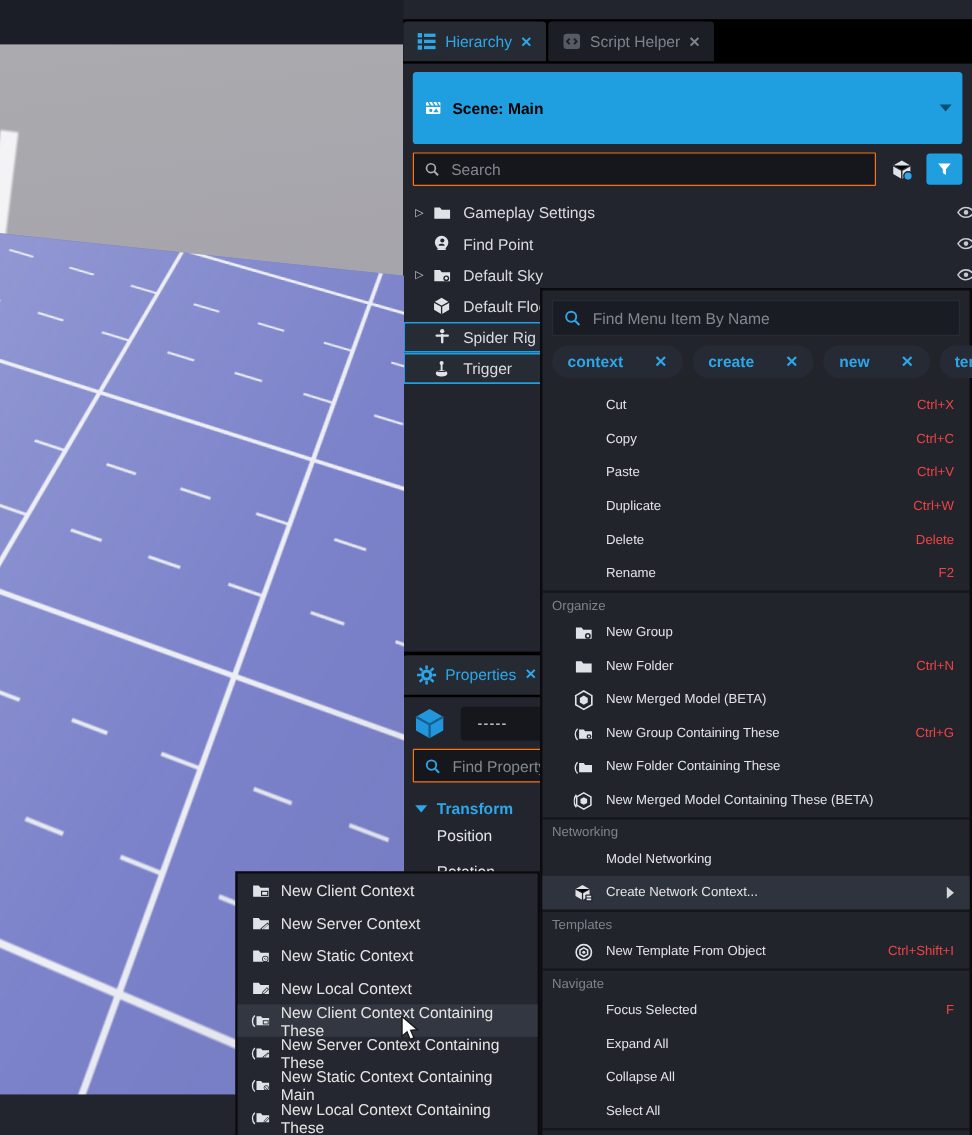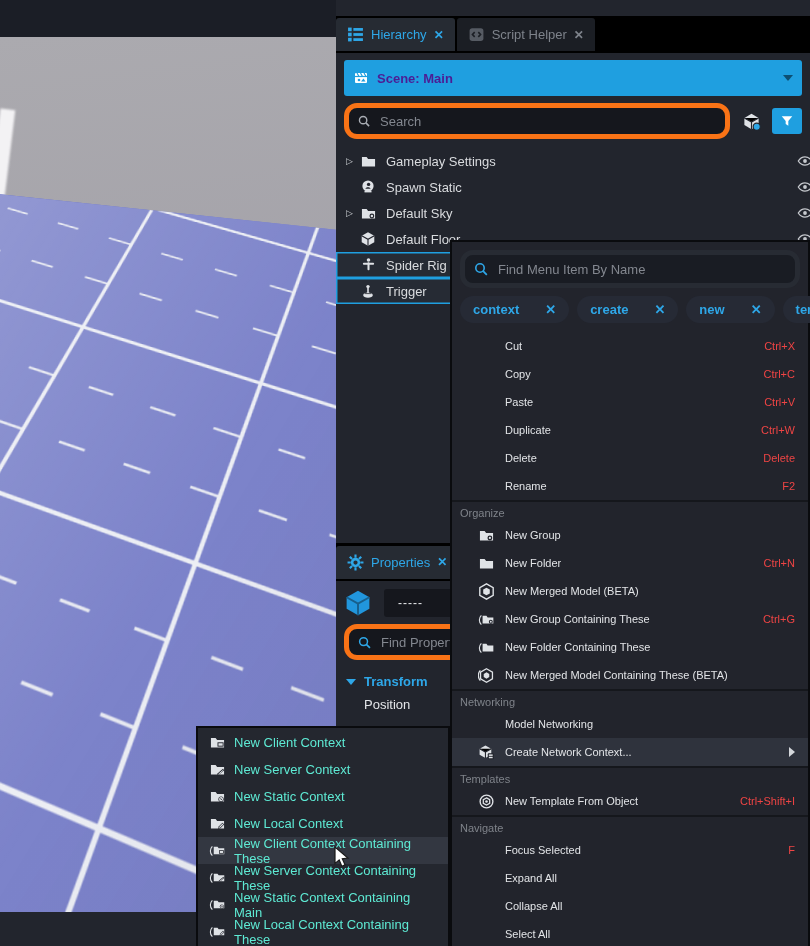--- a/index.html
+++ b/index.html
@@ -30,25 +30,25 @@
   .rightcol{position:absolute;left:336px;top:0;width:474px;height:946px;background:#22252d;z-index:2;}
   .tabstrip{height:37px;background:#000000;display:flex;align-items:center;margin-top:16px;}
   .tab{height:33px;display:flex;align-items:center;gap:7px;padding:0 11px;font-size:13px;
        color:#7e838b;background:#1b1e24;border-radius:3px 3px 0 0;margin-right:2px;}
   .tab.active{background:#262b33;color:#2ea7e8;}
   .tab .x{font-size:12px;font-weight:bold;}
   .tab.active .x{color:#2ea7e8;}
   .icn{display:inline-flex;align-items:center;justify-content:center;}
   .icn svg{display:block;}
   .scenebar{margin:7px 8px 0 8px;height:28px;background:#1f9fe0;border-radius:3px;display:flex;
-            align-items:center;gap:8px;padding:4px 9px;color:#4c1d95;font-weight:bold;font-size:13px;}
+            align-items:center;gap:8px;padding:16px 9px;color:#000000;font-weight:bold;font-size:13px;}
   .caret{margin-left:auto;width:0;height:0;border-left:5px solid transparent;
          border-right:5px solid transparent;border-top:6px solid #0d4f73;}
   .searchrow{margin:7px 8px 0 8px;display:flex;align-items:center;gap:7px;}
-  .field{height:26px;background:#15171d;border:5px solid #f97316;border-radius:13px;display:flex;
+  .field{height:26px;background:#15171d;border:1px solid #f97316;border-radius:1px;display:flex;
          align-items:center;gap:7px;padding:0 8px;}
   .field input{flex:1;background:transparent;border:none;outline:none;color:#c7cad0;font-size:13px;
          font-family:"Liberation Sans",sans-serif;min-width:0;}
   .field input::placeholder{color:#83878f;}
   .search-input{flex:1;}
   .groupbtn{width:28px;height:26px;display:flex;align-items:center;justify-content:center;}
   .filterbtn{width:30px;height:26px;background:#1f9fe0;border-radius:3px;display:flex;
              align-items:center;justify-content:center;}
   .tree{margin-top:9px;}
   .trow{height:26px;display:flex;align-items:center;position:relative;padding-left:10px;color:#d9dbde;font-size:13px;}
@@ -81,21 +81,21 @@
   .mhead{color:#7f838a;font-size:11px;padding:5px 8px 2px 8px;}
   .mitem{height:28px;display:flex;align-items:center;padding:0 13px 0 24px;color:#e2e4e7;font-size:11px;}
   .mitem .mic{width:20px;margin-right:9px;flex:none;display:flex;justify-content:center;}
   .mitem .sc{margin-left:auto;color:#ef4444;}
   .mitem.hover{background:#2f333d;}
   .mitem .subarr{margin-left:auto;width:0;height:0;border-top:5px solid transparent;
                  border-bottom:5px solid transparent;border-left:6px solid #d4d7db;}
   
   .smenu{position:absolute;left:196px;top:726px;width:254px;height:222px;background:#24272f;
          border:2px solid #0a0b0e;box-sizing:border-box;z-index:6;padding-top:1px;}
-  .sitem{height:27px;display:flex;align-items:center;padding:0 8px 0 9px;color:#5eead4;font-size:13px;}
+  .sitem{height:27px;display:flex;align-items:center;padding:0 8px 0 9px;color:#e5e5e5;font-size:13px;}
   .sitem .mic{width:20px;margin-right:7px;flex:none;display:flex;justify-content:center;}
   .sitem.hover{background:#333741;}
   .cursor{position:absolute;left:334px;top:846px;z-index:10;}
 </style>
 </head>
 <body>
 
 <div class="stage">
 
   <div class="topbar"></div>
@@ -198,21 +198,21 @@
         <div class="trow">
           <span class="arr"></span>
           <span class="ticn icn">
             <svg width="16" height="16" viewBox="0 0 16 16">
               <circle cx="8" cy="7" r="5.6" fill="#dfe2e6"></circle>
               <circle cx="8.6" cy="5.4" r="1.7" fill="#22242c"></circle>
               <path d="M5.4 9.8c0-2.2 5.2-2.2 5.2 0z" fill="#22242c"></path>
               <path d="M4.5 12.6h7" stroke="#dfe2e6" stroke-width="1.6"></path>
             </svg>
           </span>
-          <span>Spawn Static</span>
+          <span>Find Point</span>
           <span class="eye icn">
             <svg width="16" height="16" viewBox="0 0 16 16">
               <path d="M1.3 8S3.9 3.9 8 3.9 14.7 8 14.7 8 12.1 12.1 8 12.1 1.3 8 1.3 8z" fill="none" stroke="#c6c9ce" stroke-width="1.3"></path>
               <circle cx="8" cy="8" r="1.9" fill="#c6c9ce"></circle>
             </svg>
           </span>
         </div>
         <div class="trow">
           <span class="arr">▷</span>
           <span class="ticn icn">

